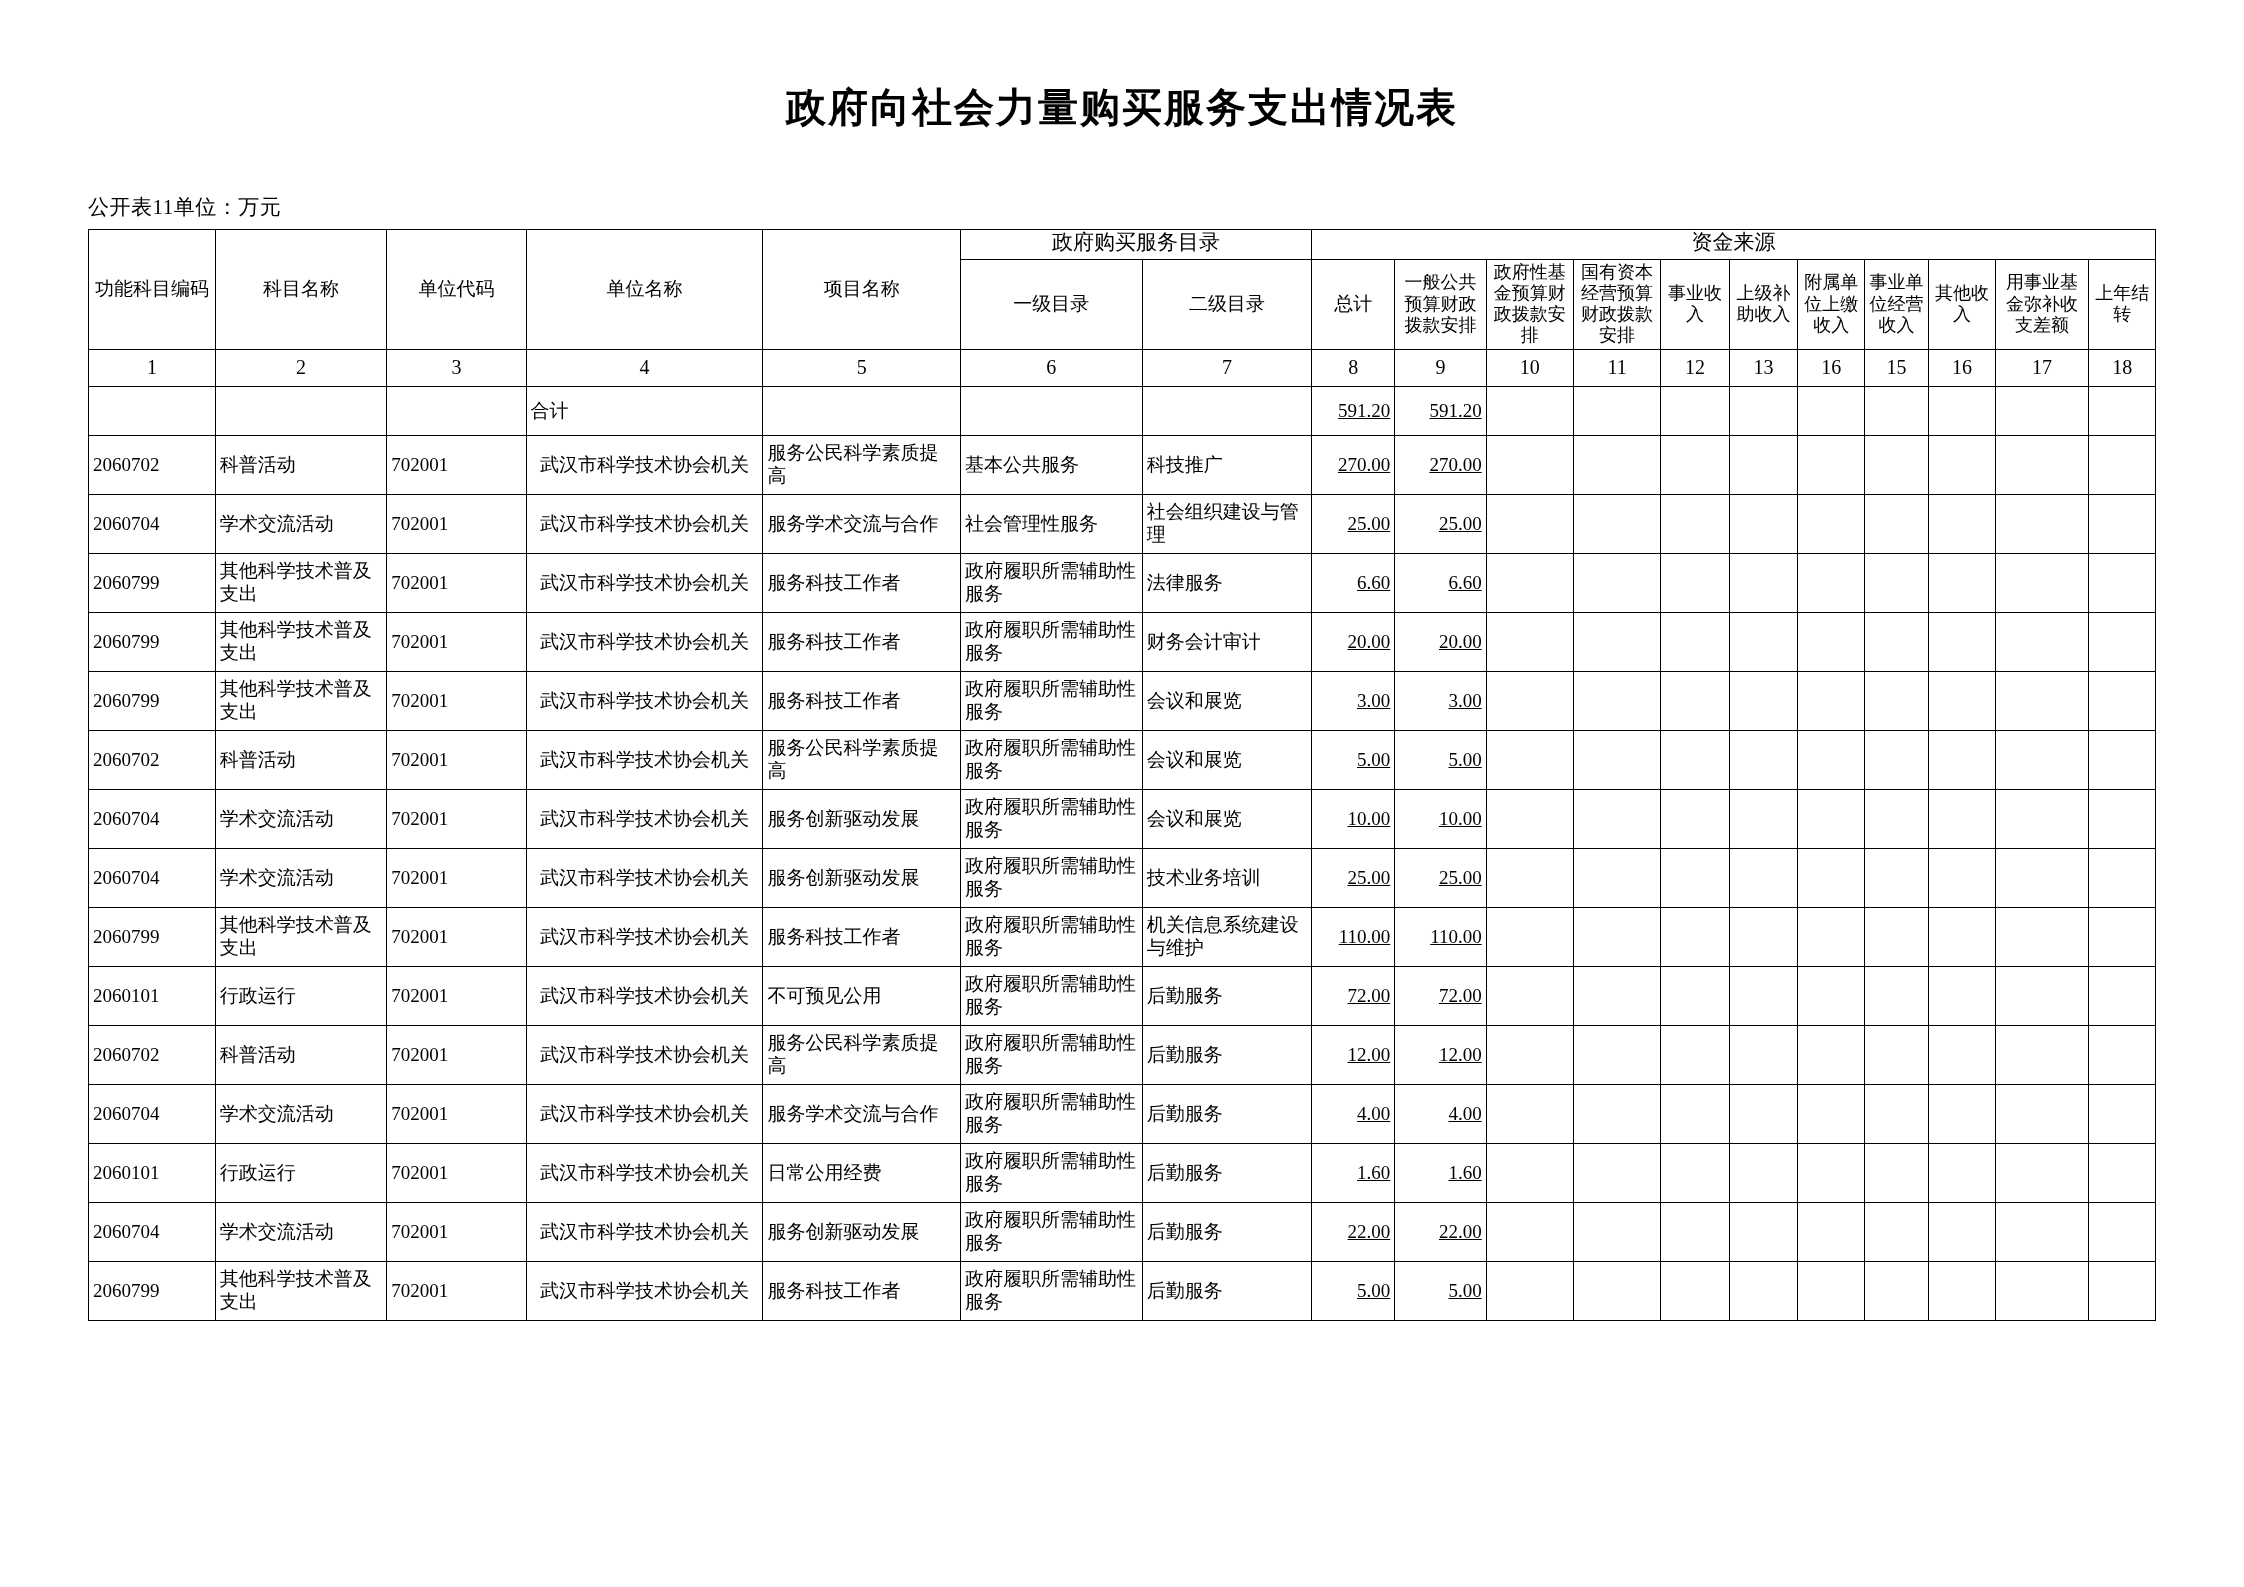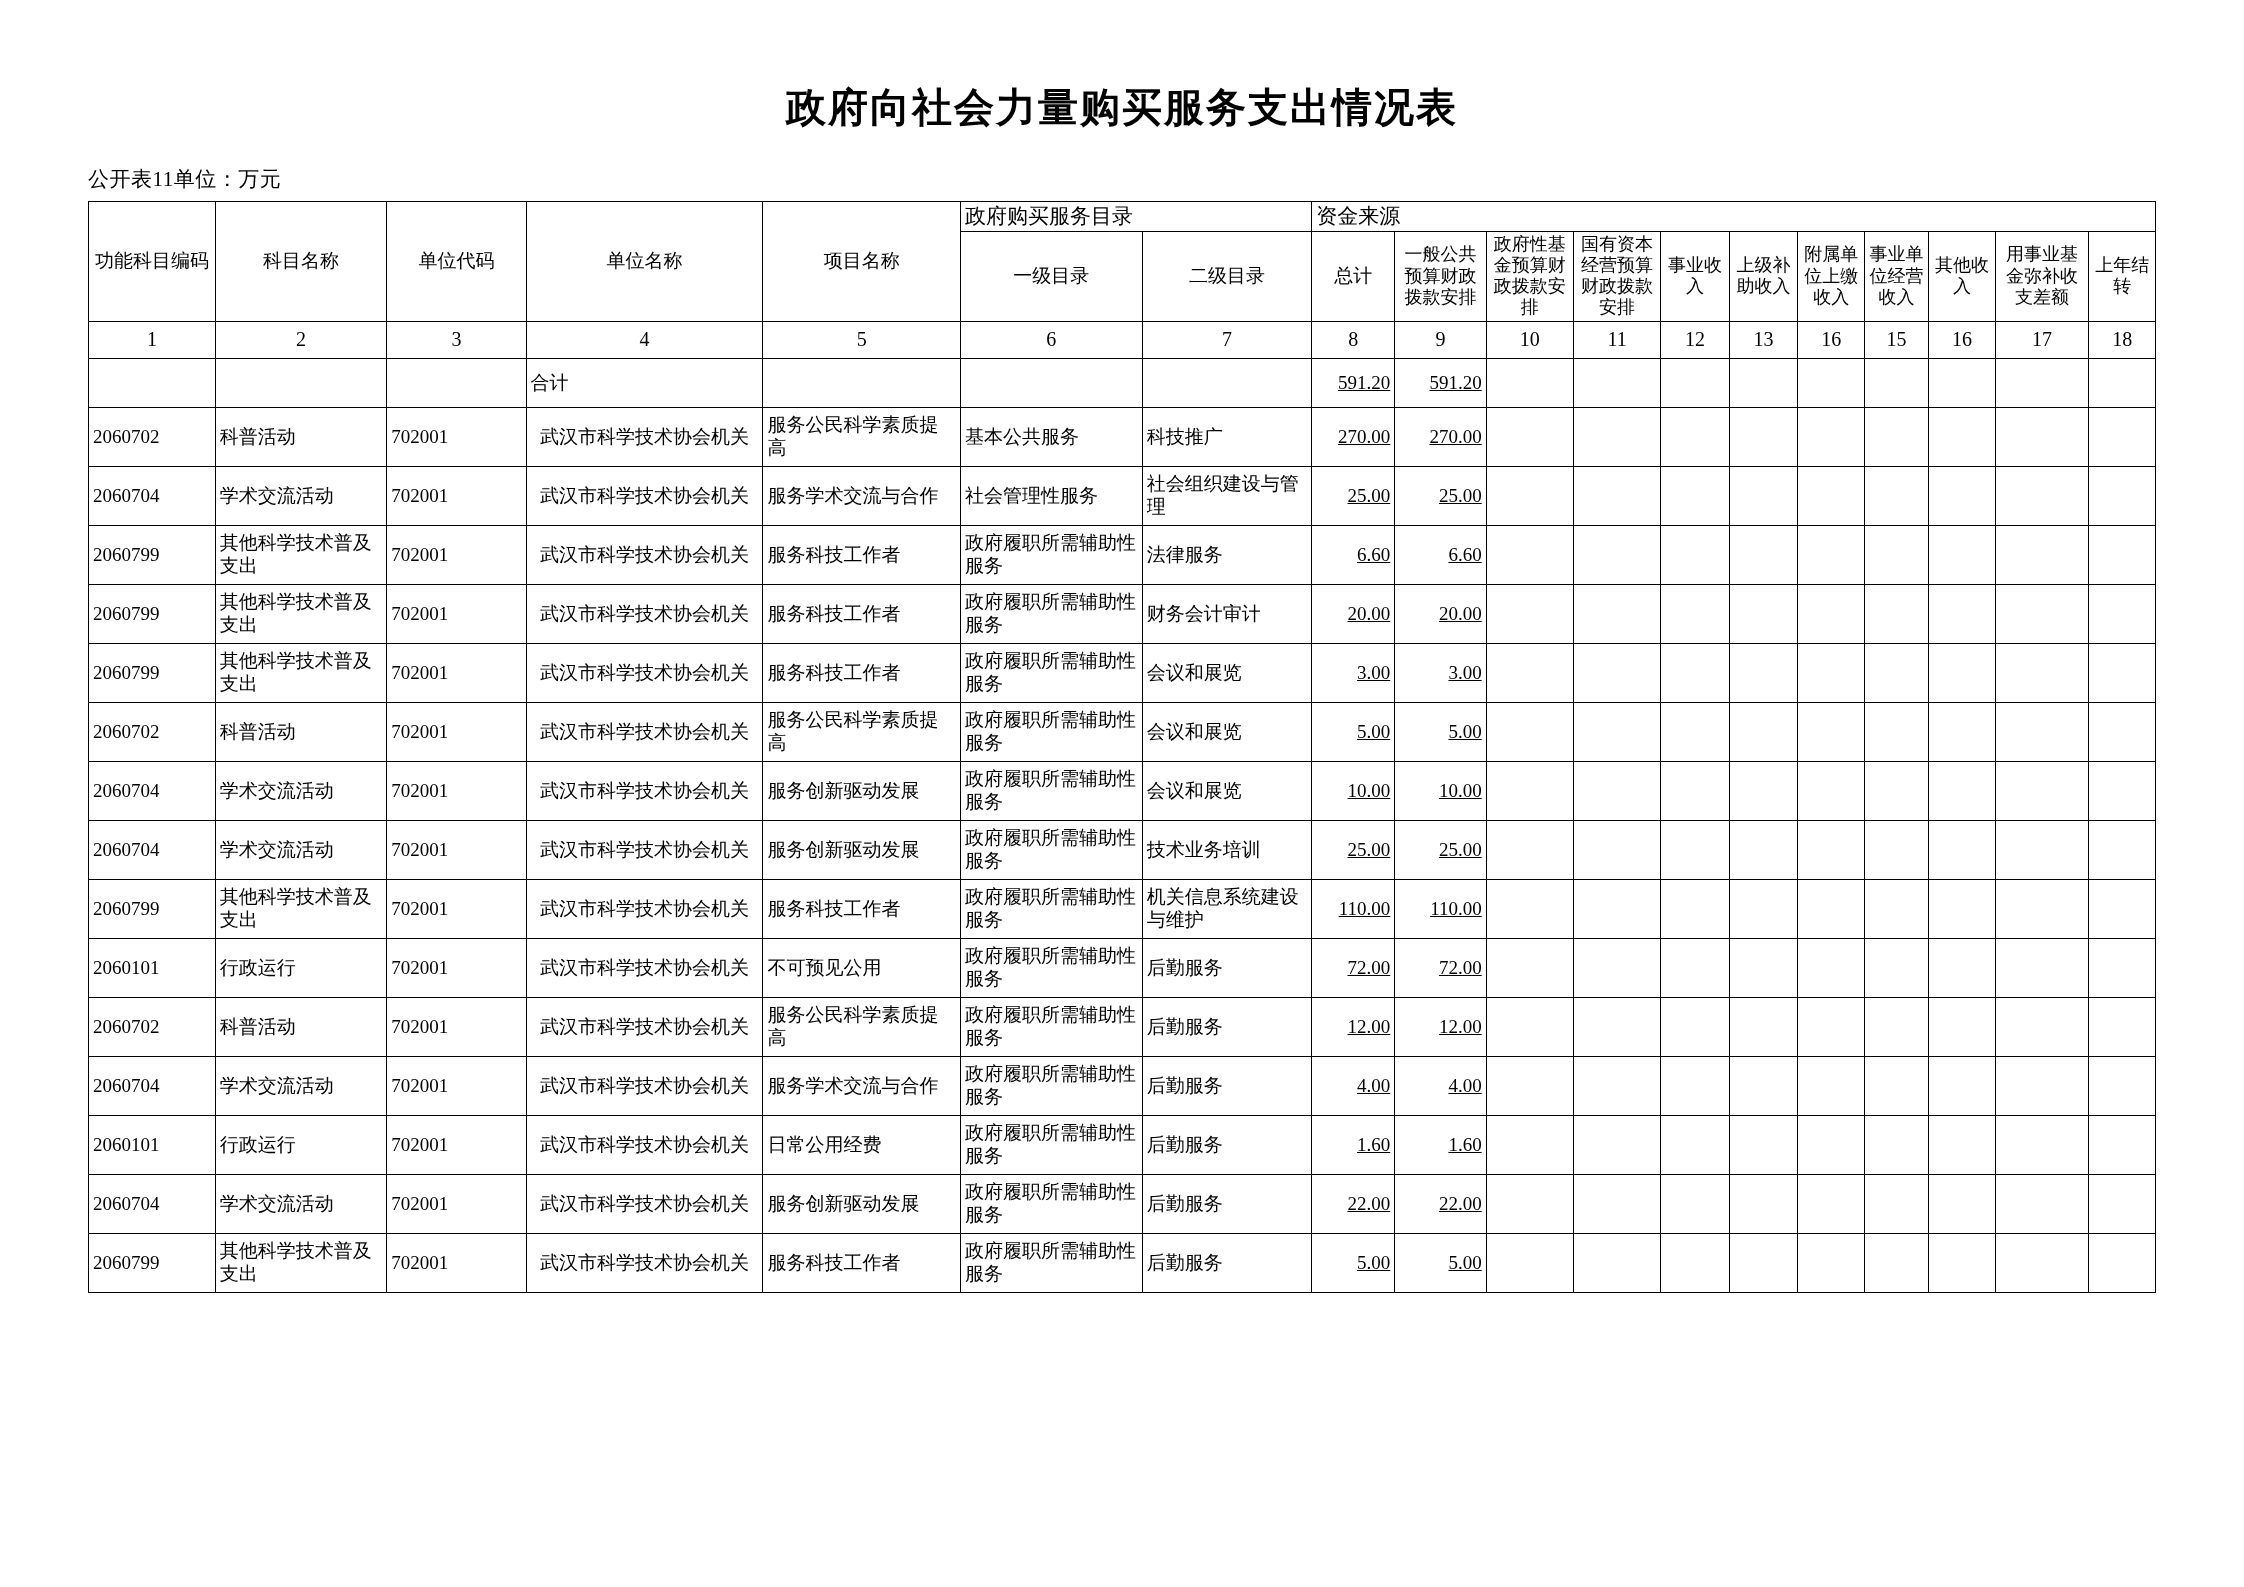--- a/index.html
+++ b/index.html
@@ -32,21 +32,21 @@
   }
   .meta-row {
     display: flex;
     justify-content: flex-start;
     align-items: flex-end;
     margin: 30px 88px 8px 88px;
     font-size: 21px;
     font-family: "Liberation Serif", serif;
   }
   .meta-left { letter-spacing: 0.5px; }
-  .meta-right { letter-spacing: 0.5px; }
+  .meta-right { letter-spacing: 0.5px; margin-top: 28px; }
 
   table.main {
     border-collapse: collapse;
     table-layout: fixed;
     margin: 0 88px;
     width: 2068px;
     font-size: 19px;
   }
   table.main td, table.main th {
     border: 1px solid #000000;
@@ -54,22 +54,23 @@
     vertical-align: middle;
     font-weight: normal;
     line-height: 1.18;
     overflow: hidden;
   }
   .hdr {
     text-align: center;
     font-size: 19px;
   }
   .hdr-big {
-    text-align: left;
+    text-align: center;
     font-size: 21px;
+    font-family: Liberation Mono, monospace;
   }
   .colnum {
     text-align: center;
     font-size: 20px;
     height: 32px;
   }
   .c-center { text-align: left; font-family: Liberation Serif, serif; }
   .c-left { text-align: left; }
   .num-cell { text-align: right; padding-right: 8px; font-size: 19px; text-decoration: underline; }
   .body-row td { height: 54px; }

